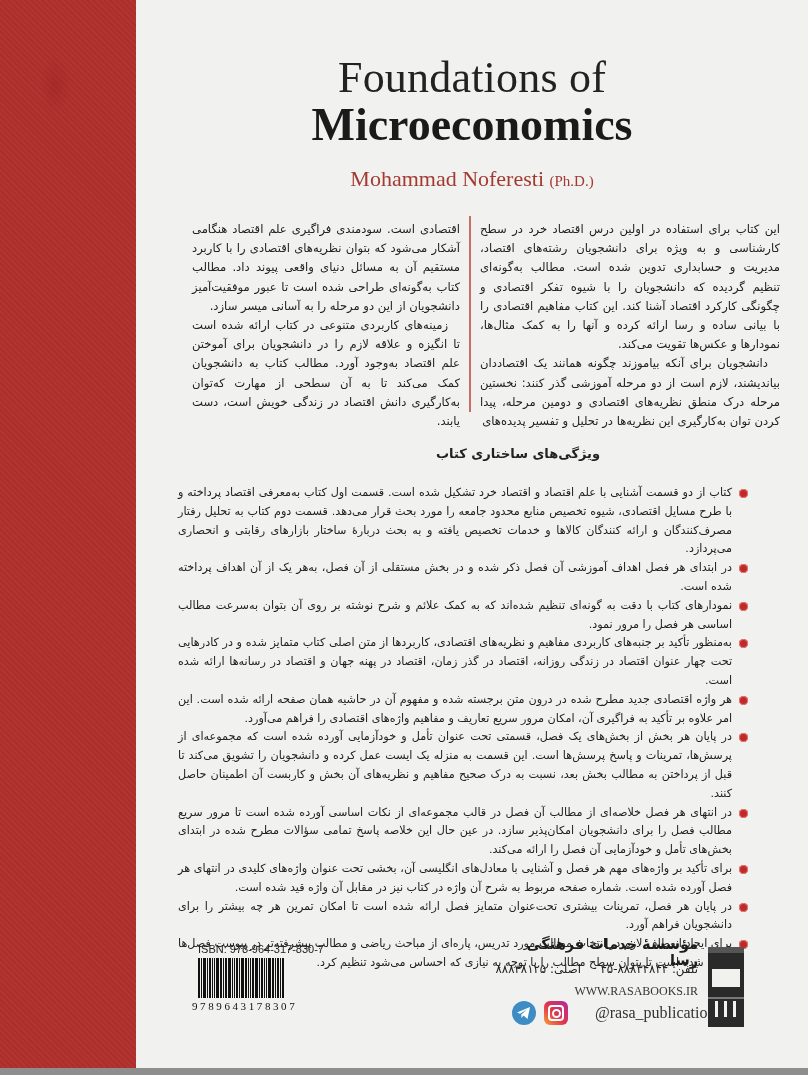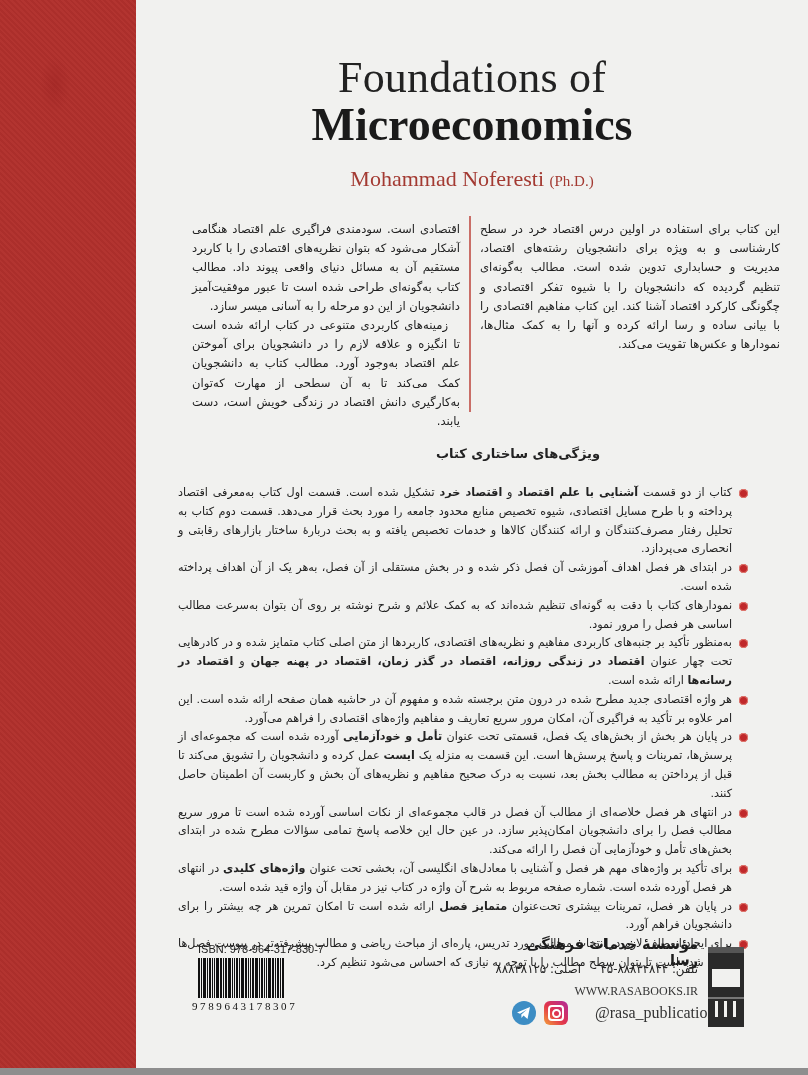--- a/index.html
+++ b/index.html
@@ -50,21 +50,21 @@
   .features {
     position:absolute; left:178px; top:484px; width:572px; direction:rtl;
     margin:0; padding:0; list-style:none;
     font-size:11.2px; line-height:18.8px; color:#222; text-align:justify;
   }
   .features li { position:relative; padding-right:18px; margin:0; }
   .bullet {
     position:absolute; right:2px; top:5px; width:9px; height:9px; border-radius:50%;
     background:#c0282a; box-shadow:0 0 0 1px #e07a70 inset;
   }
-  .features b { font-weight:bold; }
+  .features b { font-weight:normal; }
 
   .isbn-label {
     position:absolute; left:198px; top:943px; font-size:11px; color:#222;
     font-family:"Liberation Sans", sans-serif;
   }
   .barcode {
     position:absolute; left:198px; top:958px; width:110px; height:40px; display:flex; align-items:stretch;
   }
   .barcode span { display:block; background:#111; margin-right:1px; }
   .barcode-num {
@@ -119,20 +119,21 @@
 
 <div class="title-en title-1">Foundations of</div>
 <div class="title-en title-2">Microeconomics</div>
 <div class="title-en author">
   <span>Mohammad Noferesti</span>
   <small>(Ph.D.)</small>
 </div>
 
 <div class="col col-right">
   <p>این کتاب برای استفاده در اولین درس اقتصاد خرد در سطح کارشناسی و به ویژه برای دانشجویان رشته‌های اقتصاد، مدیریت و حسابداری تدوین شده است. مطالب به‌گونه‌ای تنظیم گردیده که دانشجویان را با شیوه تفکر اقتصادی و چگونگی کارکرد اقتصاد آشنا کند. این کتاب مفاهیم اقتصادی را با بیانی ساده و رسا ارائه کرده و آنها را به کمک مثال‌ها، نمودارها و عکس‌ها تقویت می‌کند.</p>
+  <p>دانشجویان برای آنکه بیاموزند چگونه همانند یک اقتصاددان بیاندیشند، لازم است از دو مرحله آموزشی گذر کنند: نخستین مرحله درک منطق نظریه‌های اقتصادی و دومین مرحله، پیدا کردن توان به‌کارگیری این نظریه‌ها در تحلیل و تفسیر پدیده‌های</p>
 </div>
 <div class="divider"></div>
 <div class="col col-left">
   <p>اقتصادی است. سودمندی فراگیری علم اقتصاد هنگامی آشکار می‌شود که بتوان نظریه‌های اقتصادی را با کاربرد مستقیم آن به مسائل دنیای واقعی پیوند داد. مطالب کتاب به‌گونه‌ای طراحی شده است تا عبور موفقیت‌آمیز دانشجویان از این دو مرحله را به آسانی میسر سازد.</p>
   <p>زمینه‌های کاربردی متنوعی در کتاب ارائه شده است تا انگیزه و علاقه لازم را در دانشجویان برای آموختن علم اقتصاد به‌وجود آورد. مطالب کتاب به دانشجویان کمک می‌کند تا به آن سطحی از مهارت که‌توان به‌کارگیری دانش اقتصاد در زندگی خویش است، دست یابند.</p>
 </div>
 
 <div class="section-head">ویژگی‌های ساختاری کتاب</div>
 
 <ul class="features">

